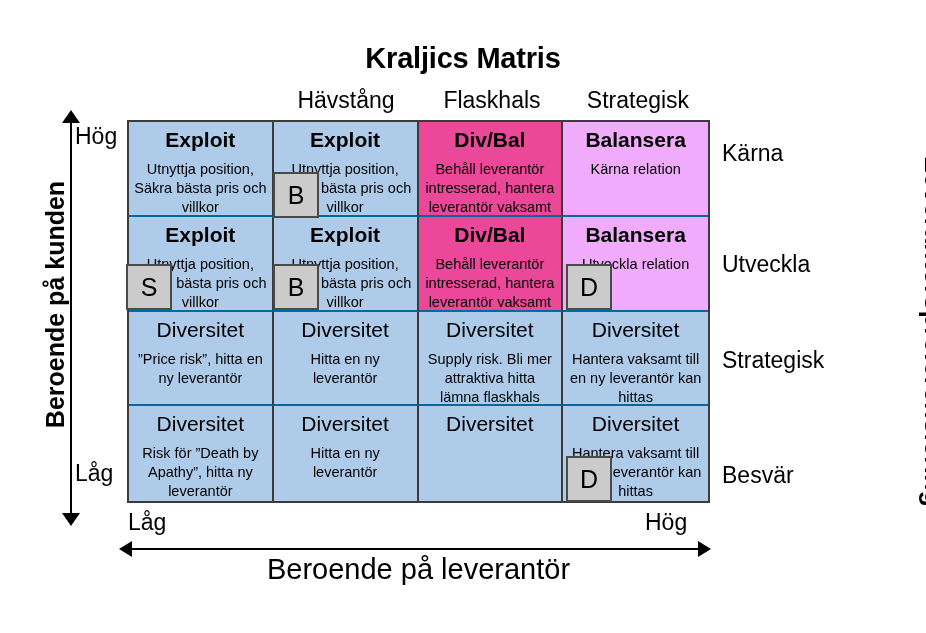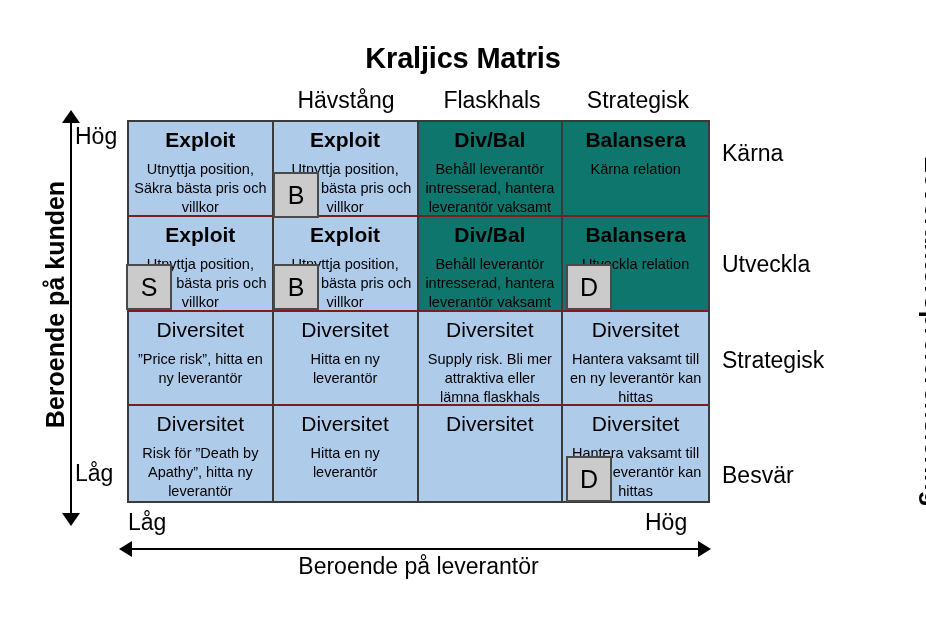--- a/index.html
+++ b/index.html
@@ -51,31 +51,31 @@
     border: 2px solid #3b3b3b;
     box-sizing: border-box;
     display: grid;
     grid-template-columns: repeat(4, 1fr);
     grid-template-rows: repeat(4, 1fr);
   }
   .cell {
     position: relative;
     box-sizing: border-box;
     border-right: 2px solid #3b3b3b;
-    border-bottom: 2px solid #7f1d1d;
+    border-bottom: 2px solid #0369a1;
     padding: 4px 5px 0 5px;
     text-align: center;
     overflow: hidden;
   }
   .cell.lastcol { border-right: none; }
   .cell.lastrow { border-bottom: none; }
 
   .c-light { background: #aecbea; }
-  .c-dark  { background: #0f766e; }
-  .c-pale  { background: #0f766e; }
+  .c-dark  { background: #ec4899; }
+  .c-pale  { background: #f0abfc; }
 
   .cell-title {
     font-size: 21px;
     line-height: 24px;
     margin-top: 2px;
     white-space: nowrap;
   }
   .cell-title.bold { font-weight: bold; }
   .cell-desc {
     font-size: 14.5px;
@@ -195,21 +195,21 @@
     left: 645px;
     top: 509px;
     font-size: 23px;
   }
   #x-axis-title {
     position: absolute;
     left: 127px;
     top: 553px;
     width: 583px;
     text-align: center;
-    font-size: 23px;
+    font-size: 29px;
     white-space: nowrap;
   }
 
   
   #right-title {
     position: absolute;
     left: 703px;
     top: 316px;
     width: 460px;
     text-align: center;
@@ -266,21 +266,21 @@
       <div class="cell c-light">
         <div class="cell-title">Diversitet</div>
         <div class="cell-desc">”Price risk”, hitta en ny leverantör</div>
       </div>
       <div class="cell c-light">
         <div class="cell-title">Diversitet</div>
         <div class="cell-desc">Hitta en ny leverantör</div>
       </div>
       <div class="cell c-light">
         <div class="cell-title">Diversitet</div>
-        <div class="cell-desc">Supply risk. Bli mer attraktiva eller lämna flaskhals</div>
+        <div class="cell-desc">Supply risk. Bli mer attraktiva hitta lämna flaskhals</div>
       </div>
       <div class="cell c-light lastcol">
         <div class="cell-title">Diversitet</div>
         <div class="cell-desc">Hantera vaksamt till en ny leverantör kan hittas</div>
       </div>
       <div class="cell c-light lastrow">
         <div class="cell-title">Diversitet</div>
         <div class="cell-desc">Risk för ”Death by Apathy”, hitta ny leverantör</div>
       </div>
       <div class="cell c-light lastrow">

